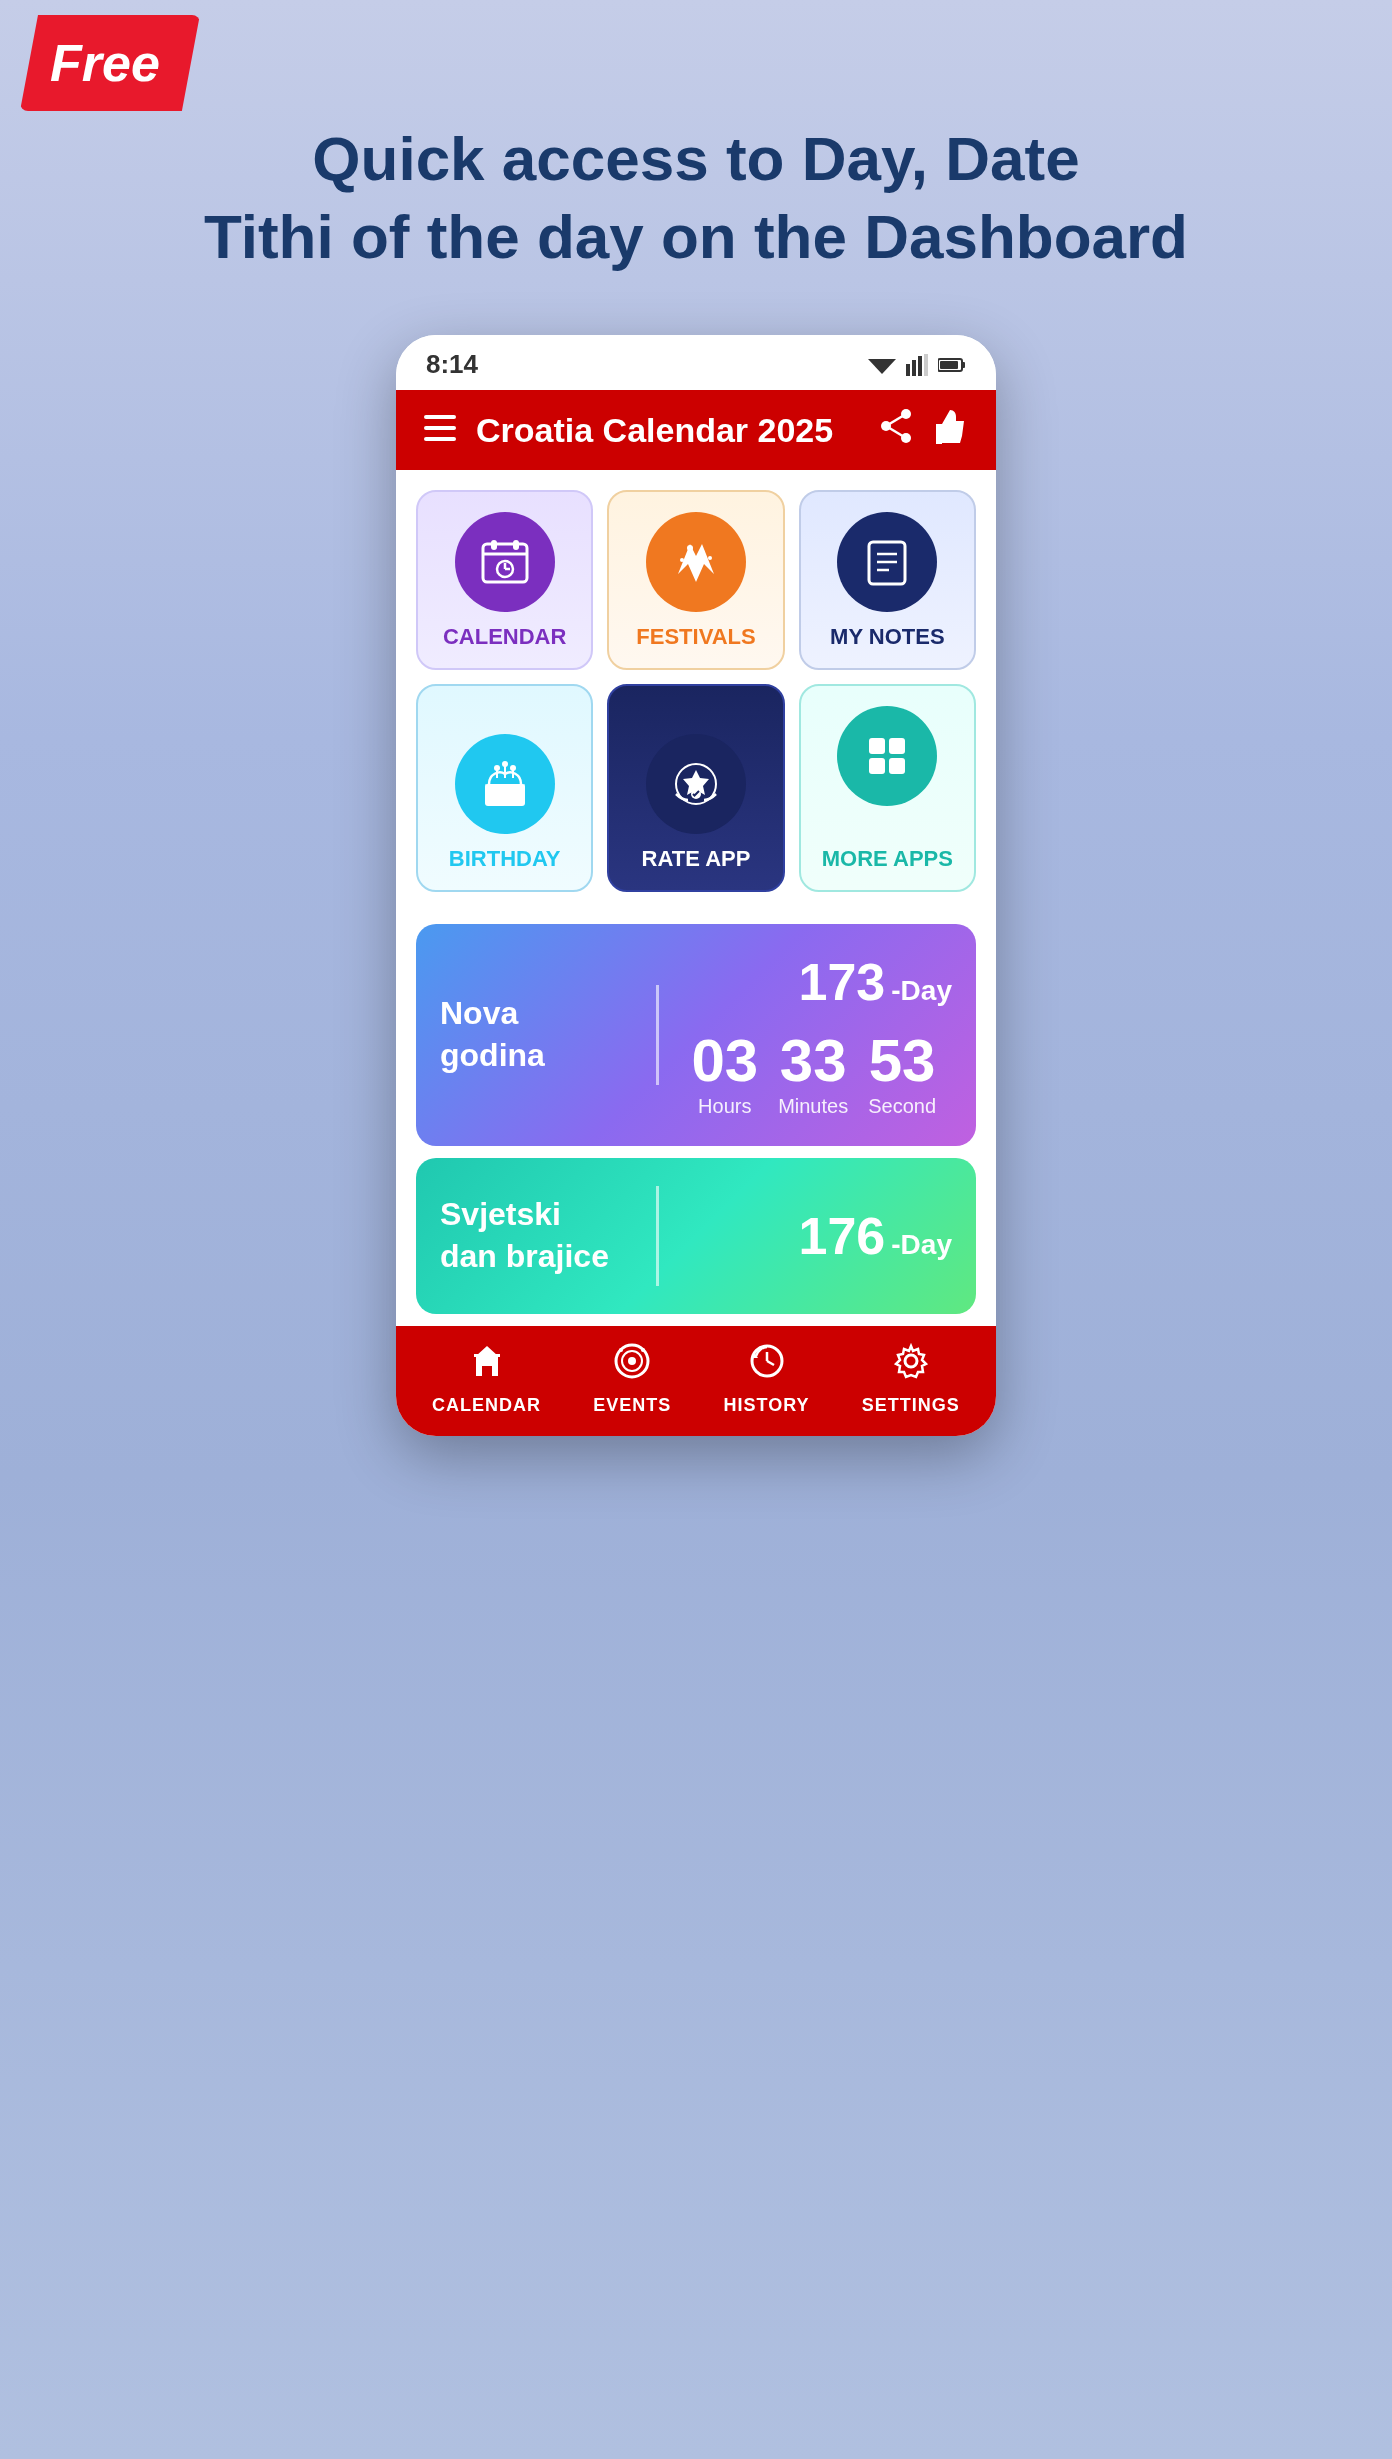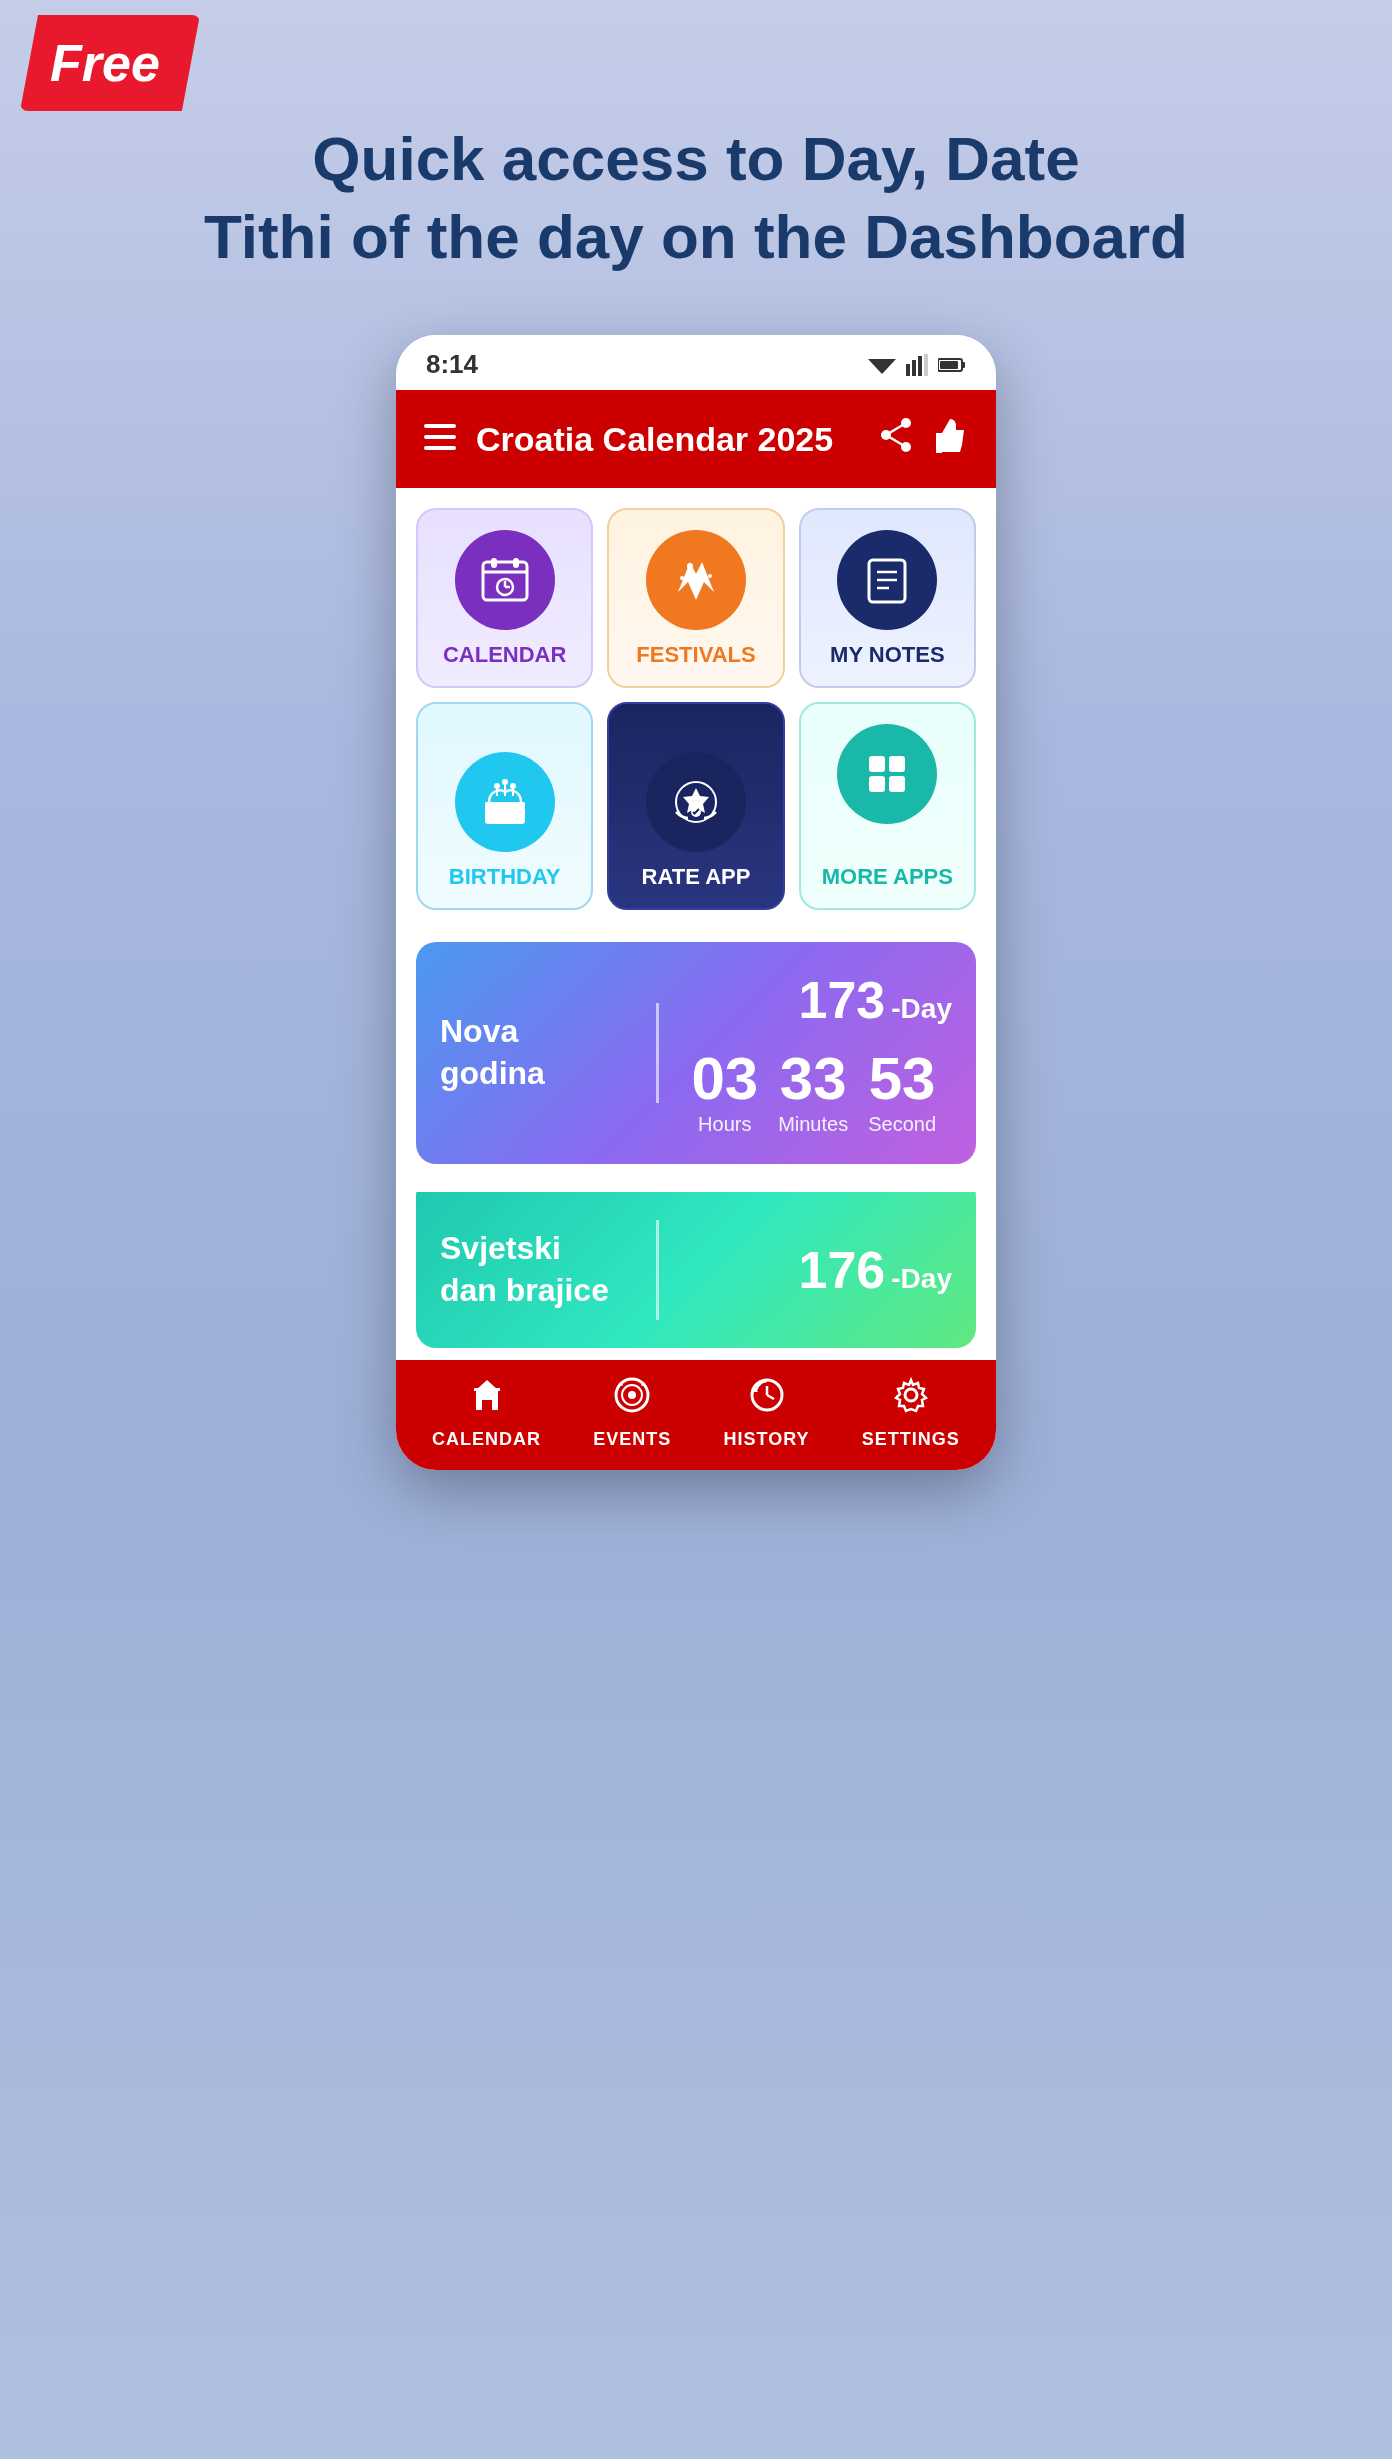--- a/index.html
+++ b/index.html
@@ -77,21 +77,21 @@
       align-items: center;
       font-size: 22px;
     }
 
     
     .app-header {
       background: #cc0000;
       display: flex;
       align-items: center;
       justify-content: space-between;
-      padding: 27px 28px;
+      padding: 18px 28px;
     }
     .header-left {
       display: flex;
       align-items: center;
       gap: 20px;
     }
     .hamburger-icon {
       color: white;
       font-size: 32px;
       cursor: pointer;
@@ -201,21 +201,20 @@
       background: linear-gradient(135deg, #4a9af0 0%, #8a6af0 50%, #c060e0 100%);
       padding: 28px 24px;
       display: flex;
       align-items: center;
     }
     .countdown-2 {
       background: linear-gradient(135deg, #20c8b0 0%, #30e8c0 50%, #60e880 100%);
       padding: 28px 24px;
       display: flex;
       align-items: center;
-      margin-top: 16px;
     }
 
     .event-name {
       flex: 1;
       color: white;
       font-size: 32px;
       font-weight: 900;
       padding-right: 16px;
       line-height: 1.3;
     }

